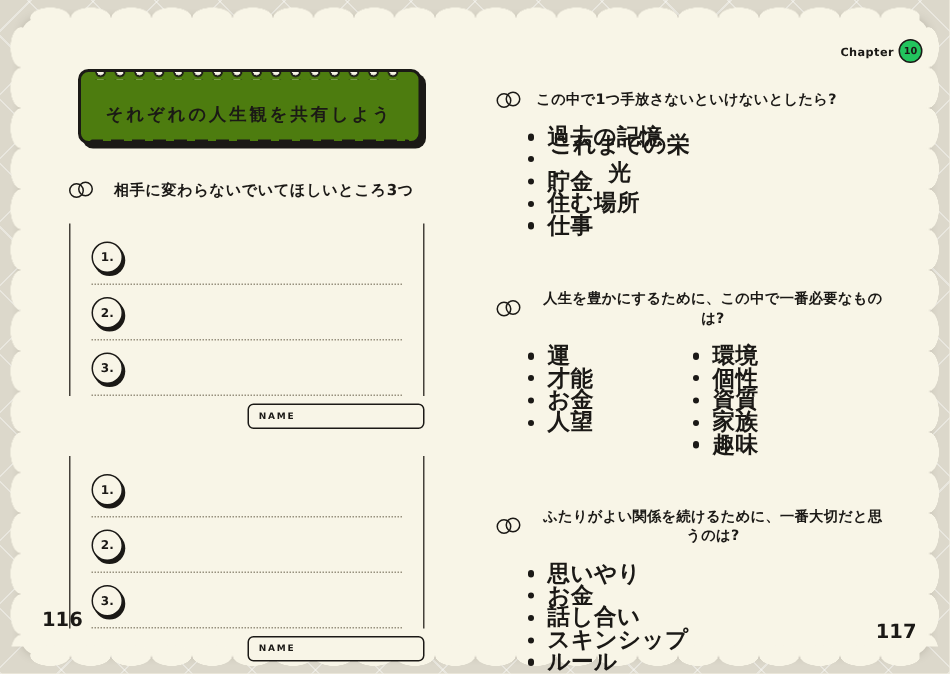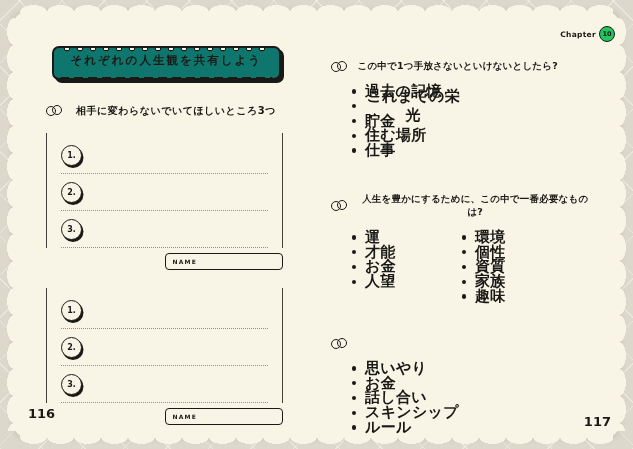--- a/index.html
+++ b/index.html
@@ -32,23 +32,23 @@
     background-size:14px 27px;background-repeat:repeat-y;}
 
   .content{position:absolute;inset:0;display:flex;color:#1b1916;}
   .half{width:50%;position:relative;box-sizing:border-box;}
   .half.left{padding:20px 34px 0 32px;}
   .half.right{padding:10px 26px 0 14px;text-align:center;}
 
   
   .title-box{
     position:relative;margin:14px 2px 0 6px;
-    background:#0f766e;border:2px solid #1b1916;border-radius:7px;
+    background:#4d7c0f;border:2px solid #1b1916;border-radius:7px;
     box-shadow:3px 3px 0 #1b1916;
-    text-align:center;padding:1px 6px 10px;
+    text-align:center;padding:17px 6px 10px;
   }
   .title-box::before{ 
     content:"";position:absolute;top:0;left:8px;right:8px;height:5px;
     background-image:radial-gradient(circle at 5px 0px,#f8f5e7 2.1px,#1b1916 2.3px 3.3px,rgba(0,0,0,0) 3.6px);
     background-size:13px 5px;background-repeat:repeat-x;
   }
   .title-box::after{ 
     content:"";position:absolute;left:6px;right:6px;bottom:-2px;height:3px;
     background:repeating-linear-gradient(90deg,#1b1916 0 9px,rgba(0,0,0,0) 9px 14px);
     border-radius:2px;
@@ -262,20 +262,21 @@
           </div>
         </div>
       </div>
 
       <div class="question q3">
         <div class="q-head">
           <span class="rings">
             <span class="ring a"></span>
               <span class="ring b"></span>
           </span>
+          <span class="txt">ふたりがよい関係を続けるために、一番大切だと思うのは?</span>
         </div>
         <div class="options">
           <div class="opt-col">
             <div class="opt-row">
                 <span class="dot"></span>
                 <span class="opt-txt">思いやり</span>
               </div>
             <div class="opt-row">
                 <span class="dot"></span>
                 <span class="opt-txt">お金</span>

